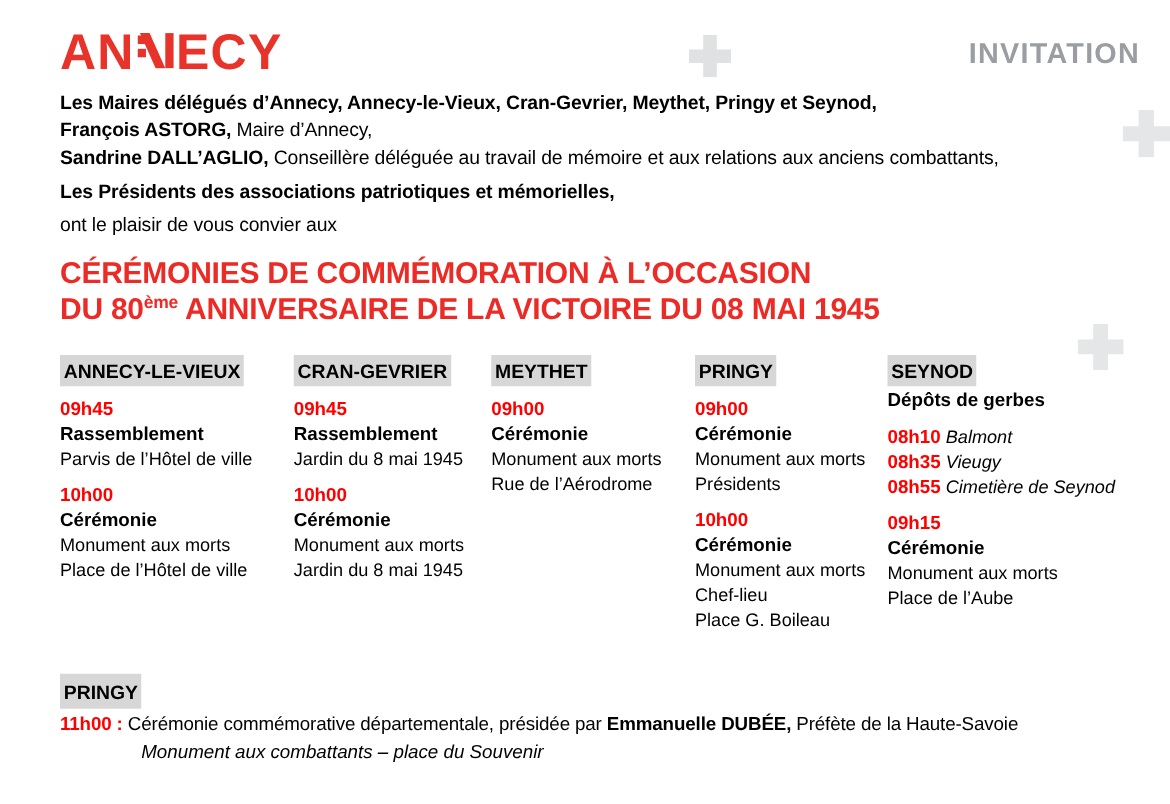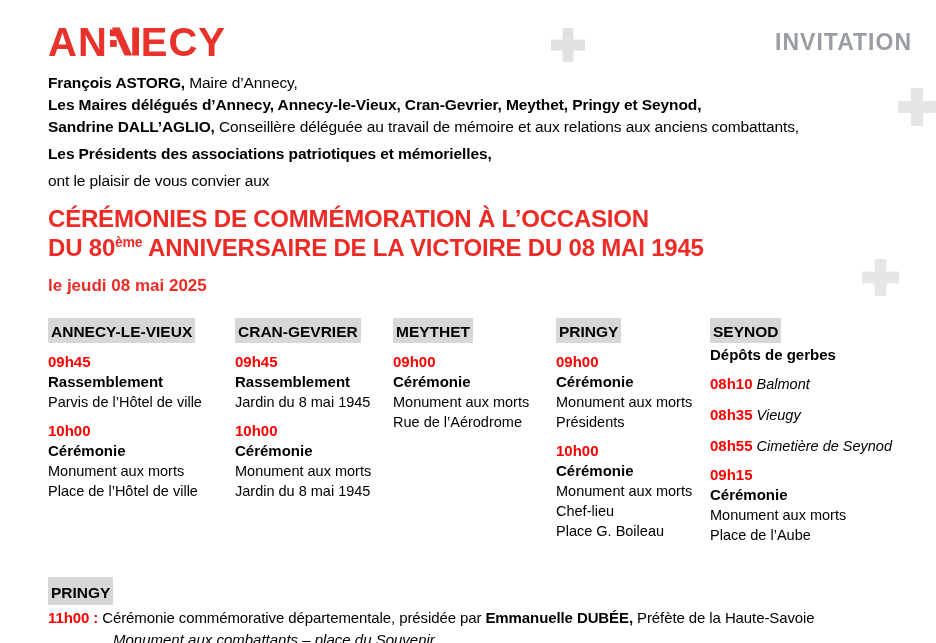--- a/index.html
+++ b/index.html
@@ -39,21 +39,21 @@
 
   .title{margin-top:12px;color:var(--title-red);font-size:24px;font-weight:bold;line-height:29px;letter-spacing:-0.2px;}
   .title sup{font-size:14px;line-height:0;}
   .date{margin-top:14px;color:var(--title-red);font-size:17px;font-weight:bold;}
 
   .columns{margin-top:22px;display:grid;grid-template-columns:187px 158px 163px 154px 1fr;align-items:start;}
   .hl{background:var(--highlight-gray);display:inline-block;padding:5px 3px 2px;}
   .col-header{font-size:15.5px;font-weight:bold;}
   .col-subtitle{font-weight:bold;font-size:15px;margin:3px 0 11px;}
   .event{font-size:14.5px;line-height:20px;margin-top:9px;}
-  .event.inline{margin-top:11px;}
+  .event.inline{margin-top:0;}
   .time{color:var(--time-red);font-weight:bold;font-size:15px;}
   .event-title{font-weight:bold;font-size:15px;}
   .place{}
   .place-inline{font-style:italic;}
 
   .annecy{margin-top:32px;font-size:15px;line-height:21px;}
   .annecy-h{font-size:15.5px;font-weight:bold;}
   .annecy-line{margin-top:2px;letter-spacing:-0.1px;}
   .annecy-place{font-style:italic;margin-left:65px;margin-top:1px;}
 </style>
@@ -73,33 +73,32 @@
     <div class="logo">
       <span>AN</span><svg class="logo-n" width="29" height="29" viewBox="0 0 30 29" aria-hidden="true">
           <rect x="0" y="2" width="7" height="7"></rect>
           <rect x="0" y="13" width="7" height="7"></rect>
           <polygon points="2,0 10,0 23,29 15,29"></polygon>
           <rect x="23" y="0" width="7" height="29"></rect>
         </svg><span>ECY</span>
     </div>
 
     <div class="intro">
+      <p><b>Les Maires délégués d’Annecy, Annecy-le-Vieux, Cran-Gevrier, Meythet, Pringy et Seynod,</b></p>
       <p><b>François ASTORG,</b><span> Maire d’Annecy,</span></p>
-      <p><b>Les Maires délégués d’Annecy, Annecy-le-Vieux, Cran-Gevrier, Meythet, Pringy et Seynod,</b></p>
       <p><b>Sandrine DALL’AGLIO,</b><span> Conseillère déléguée au travail de mémoire et aux relations aux anciens combattants,</span></p>
       <p class="gap"><b>Les Présidents des associations patriotiques et mémorielles,</b></p>
       <p class="gap"><span>ont le plaisir de vous convier aux</span></p>
     </div>
 
     <div class="title">
       <div>CÉRÉMONIES DE COMMÉMORATION À L’OCCASION</div>
       <div><span>DU 80</span><sup>ème</sup><span> ANNIVERSAIRE DE LA VICTOIRE DU 08 MAI 1945</span></div>
     </div>
 
-    <div class="date">le jeudi 08 mai 2025</div>
 
     <div class="columns">
         <div class="col">
           <div class="col-header-wrap"><span class="hl col-header">ANNECY-LE-VIEUX</span></div>
           <div class="event"><span class="time">09h45</span><div class="event-title">Rassemblement</div><div class="place">Parvis de l’Hôtel de ville</div></div>
           <div class="event"><span class="time">10h00</span><div class="event-title">Cérémonie</div><div class="place">Monument aux morts</div><div class="place">Place de l’Hôtel de ville</div></div>
         </div>
         <div class="col">
           <div class="col-header-wrap"><span class="hl col-header">CRAN-GEVRIER</span></div>
           <div class="event"><span class="time">09h45</span><div class="event-title">Rassemblement</div><div class="place">Jardin du 8 mai 1945</div></div>

